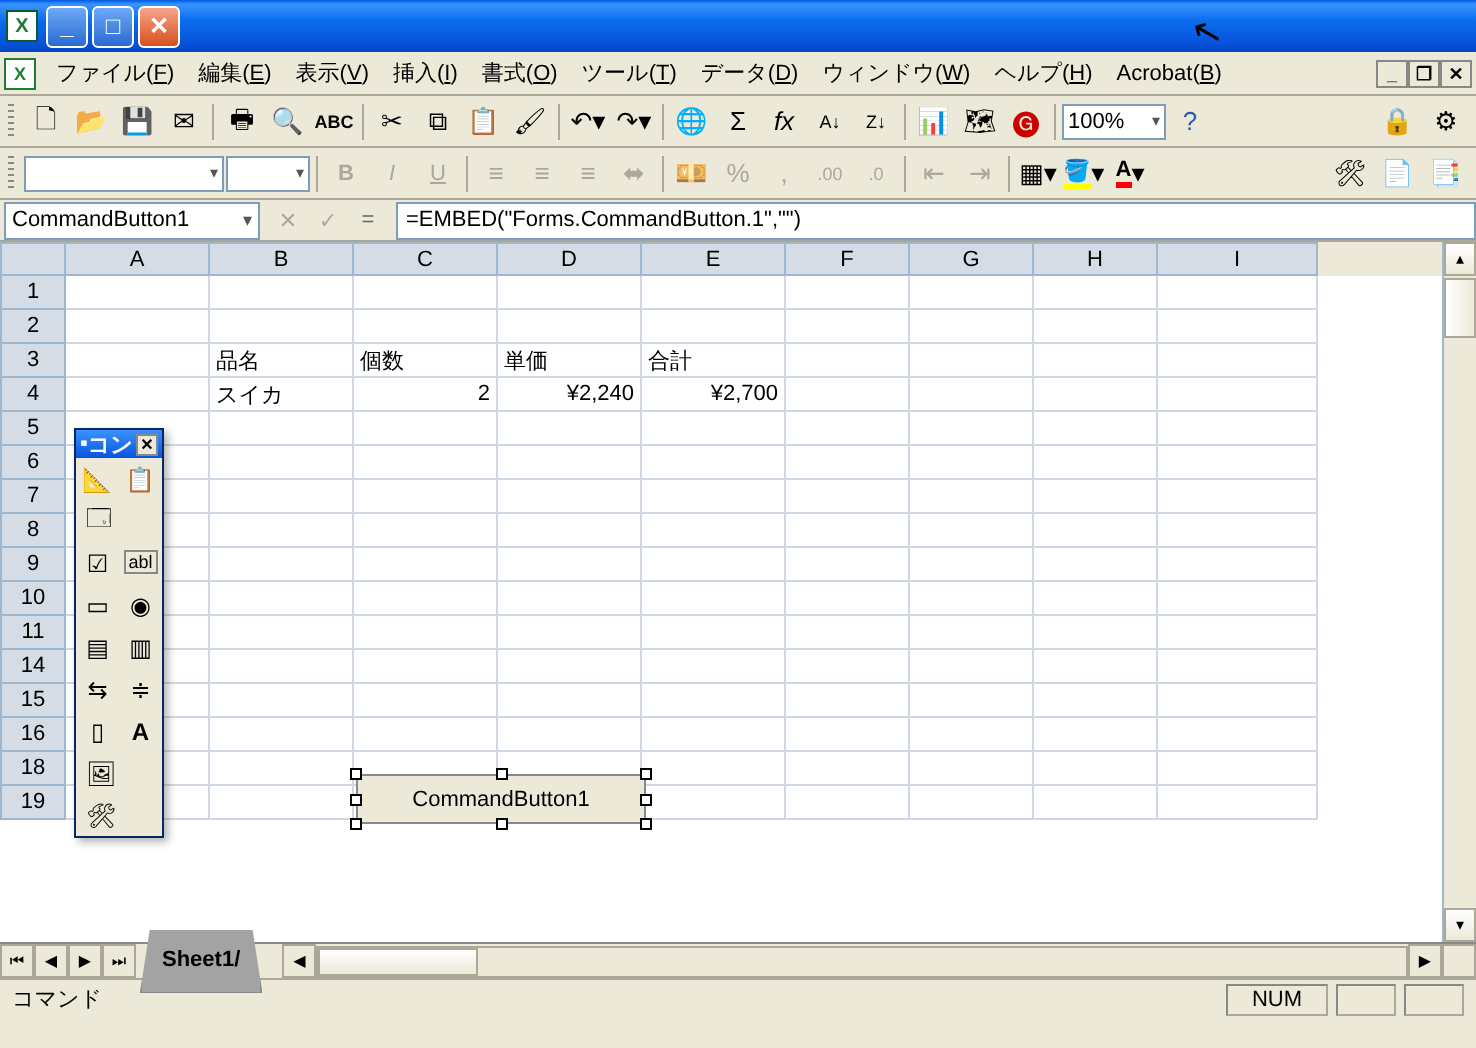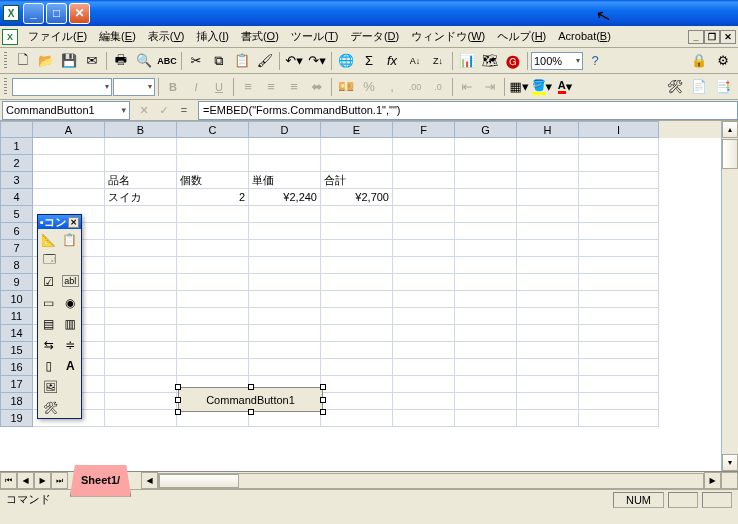--- a/index.html
+++ b/index.html
@@ -45,21 +45,21 @@
 .vscroll .thumb{height:30px;border:1px solid #aca899;background:linear-gradient(to right,#fff,#ece9d8);margin-top:1px}
 .ctrl-toolbox{position:absolute;left:37px;top:214px;width:45px;background:#ece9d8;border:1px solid #0a246a;box-shadow:2px 2px 4px rgba(0,0,0,.3);z-index:10}
 .ctrl-title{height:14px;background:linear-gradient(#3a93ff,#0855dd);color:#fff;font-size:9px;display:flex;align-items:center;padding:0 2px;font-weight:bold;overflow:hidden}
 .ctrl-title .x{margin-left:auto;width:11px;height:11px;background:#ece9d8;color:#000;display:flex;align-items:center;justify-content:center;border:1px solid #888;font-size:8px}
 .ctrl-grid{display:grid;grid-template-columns:1fr 1fr;gap:0}
 .ctrl-item{height:21px;display:flex;align-items:center;justify-content:center;font-size:12px;border:1px solid transparent}
 .cmdbtn-obj{position:absolute;left:178px;top:266px;width:145px;height:25px;background:#ece9d8;border:1px solid #888;display:flex;align-items:center;justify-content:center;font-size:11px;z-index:5}
 .handle{position:absolute;width:6px;height:6px;background:#fff;border:1px solid #000}
 .sheettabs{height:18px;background:#ece9d8;display:flex;align-items:center;border-top:1px solid #888}
 .tnav{width:17px;height:17px;border:1px solid #aca899;display:flex;align-items:center;justify-content:center;font-size:8px;background:#ece9d8}
-.tab{height:32px;padding:0 10px;background:#fca5a5;border:1px solid #888;border-top:none;display:flex;align-items:center;margin-left:2px;font-weight:bold;clip-path:polygon(8% 0,92% 0,100% 100%,0 100%)}
+.tab{height:32px;padding:0 10px;background:#a3a3a3;border:1px solid #888;border-top:none;display:flex;align-items:center;margin-left:2px;font-weight:bold;clip-path:polygon(8% 0,92% 0,100% 100%,0 100%)}
 .hscroll{flex:1;display:flex;align-items:center;margin-left:10px}
 .hscroll .track{flex:1;height:16px;background:#ece9d8;border:1px solid #aca899;position:relative}
 .hscroll .th{position:absolute;left:0;width:80px;height:14px;background:linear-gradient(#fff,#ece9d8);border:1px solid #aca899}
 .statusbar{height:20px;background:#ece9d8;border-top:1px solid #aca899;display:flex;align-items:center;padding:0 6px}
 .statusbar .sink{border:1px solid #aca899;border-top-color:#888;border-left-color:#888;height:16px;padding:0 12px;display:flex;align-items:center;margin-left:4px}
 .cursor-arrow{position:absolute;left:596px;top:5px;z-index:30;pointer-events:none;font-size:18px;color:#000;transform:rotate(-15deg)}
 .end-toolbar{position:absolute;right:4px;display:flex;gap:2px}
 .disabled{color:#aca899}
 </style>
 </head>
@@ -336,32 +336,20 @@
           <div class="cell" style="width: 72px;"></div>
           <div class="cell" style="width: 72px;"></div>
           <div class="cell" style="width: 72px;"></div>
           <div class="cell" style="width: 62px;"></div>
           <div class="cell" style="width: 62px;"></div>
           <div class="cell" style="width: 62px;"></div>
           <div class="cell" style="width: 80px;"></div>
         </div>
         <div class="row">
           <div class="rh">16</div>
-          <div class="cell" style="width: 72px;"></div>
-          <div class="cell" style="width: 72px;"></div>
-          <div class="cell" style="width: 72px;"></div>
-          <div class="cell" style="width: 72px;"></div>
-          <div class="cell" style="width: 72px;"></div>
-          <div class="cell" style="width: 62px;"></div>
-          <div class="cell" style="width: 62px;"></div>
-          <div class="cell" style="width: 62px;"></div>
-          <div class="cell" style="width: 80px;"></div>
-        </div>
-        <div class="row">
-          <div class="rh">17</div>
           <div class="cell" style="width: 72px;"></div>
           <div class="cell" style="width: 72px;"></div>
           <div class="cell" style="width: 72px;"></div>
           <div class="cell" style="width: 72px;"></div>
           <div class="cell" style="width: 72px;"></div>
           <div class="cell" style="width: 62px;"></div>
           <div class="cell" style="width: 62px;"></div>
           <div class="cell" style="width: 62px;"></div>
           <div class="cell" style="width: 80px;"></div>
         </div>

